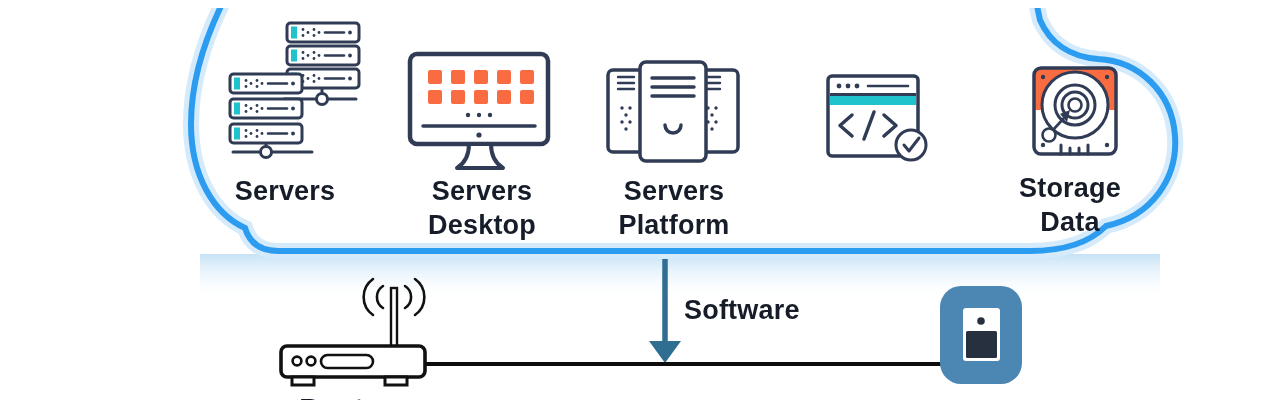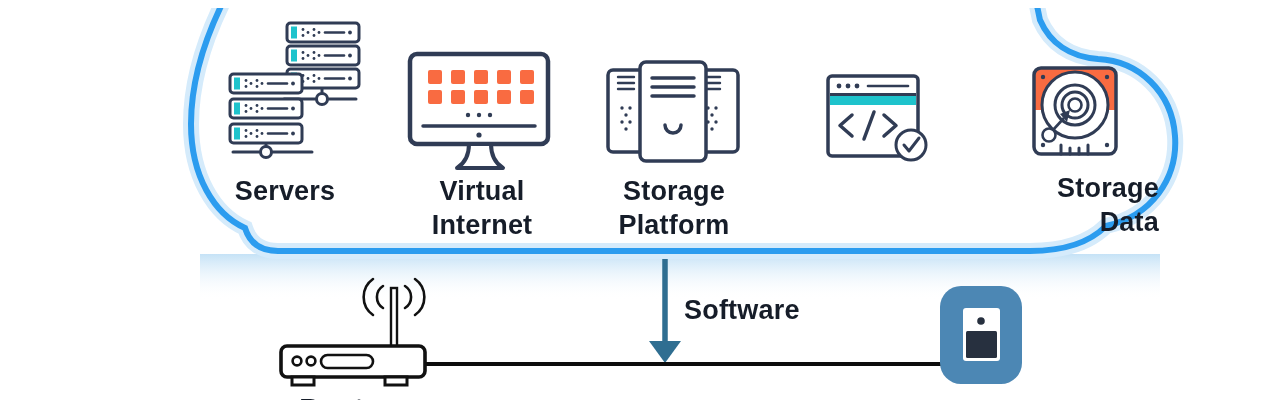--- a/index.html
+++ b/index.html
@@ -207,26 +207,26 @@
   <g>
     <rect x="940" y="278" width="82" height="98" rx="21" fill="#4C87B4"></rect>
     <rect x="963" y="300" width="37" height="53" rx="3" fill="#ffffff"></rect>
     <circle cx="981" cy="313" r="3.8" fill="#27303F"></circle>
     <rect x="966" y="323" width="31" height="27" rx="1.5" fill="#27303F"></rect>
   </g>
 </svg>
 
 <div class="label" style="left:285px; top:166px; width:200px;">Servers</div>
 
-<div class="label" style="left:482px; top:166px; width:160px;">Virtual Internet</div>
-
-<div class="label" style="left:674px; top:166px; width:170px;">Storage Platform</div>
-
-
-<div class="label" style="left:1099px; top:163px; width:120px;text-align:right;">Storage Data</div>
+<div class="label" style="left:482px; top:166px; width:160px;">Servers Desktop</div>
+
+<div class="label" style="left:674px; top:166px; width:170px;">Servers Platform</div>
+
+
+<div class="label" style="left:1070px; top:163px; width:120px;">Storage Data</div>
 
 <div class="label internet left-anchored" style="left:684px; top:285px;">Software</div>
 
 <div class="label" style="left:345px; top:384px; width:200px; font-size:28px;">Router</div>
 
 <div class="label" style="left:988px; top:391px; width:200px; font-size:28px;">Switch</div>
 
 </div>
 
 </body></html>

